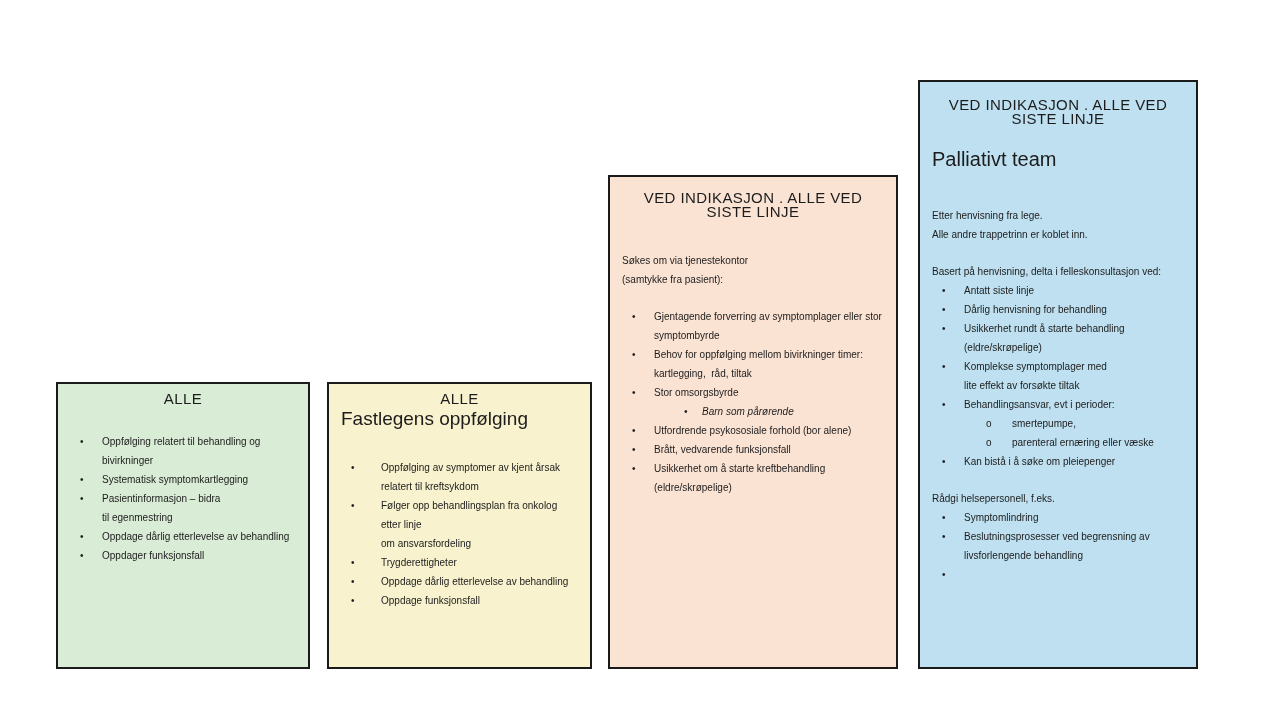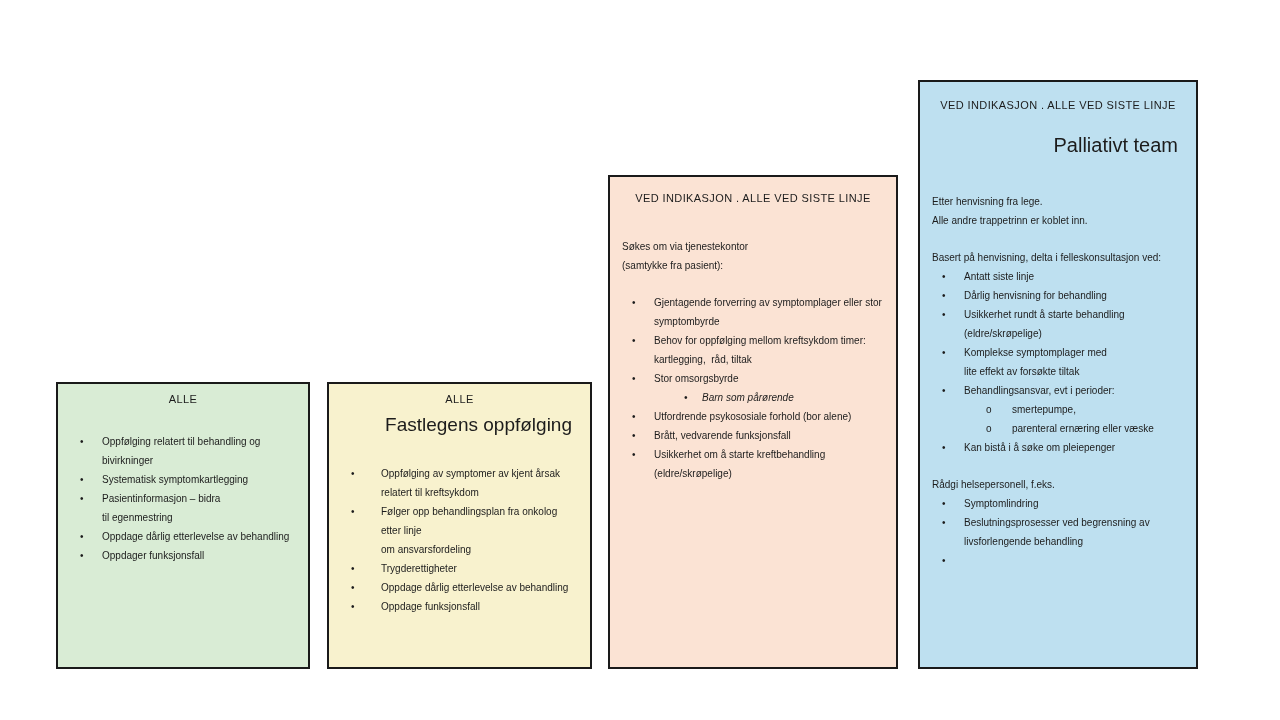--- a/index.html
+++ b/index.html
@@ -7,22 +7,22 @@
     width:1280px;height:720px;background:#ffffff;
     font-family:"Liberation Sans","DejaVu Sans",sans-serif;
     color:#1c1c1c;-webkit-font-smoothing:antialiased;
   }
   .canvas{position:relative;width:1280px;height:720px;overflow:hidden;background:#ffffff;}
 
   .box{
     position:absolute;border:2px solid #1a1a1a;box-sizing:border-box;
     padding:0 12px;overflow:hidden;
   }
-  .eyebrow{text-align:center;font-size:11px;line-height:14px;letter-spacing:.4px;}
-  .title{text-align:right;font-size:19px;line-height:26px;font-weight:400;margin:6px;}
+  .eyebrow{text-align:center;font-size:15px;line-height:14px;letter-spacing:.4px;}
+  .title{text-align:left;font-size:19px;line-height:26px;font-weight:400;margin:0;}
   .content{font-size:10px;line-height:19px;}
   .row{display:flex;}
   .row .txt{white-space:pre-wrap;}
   .row .marker{flex:0 0 22px;margin-left:10px;}
   .row.p{display:block;white-space:pre-wrap;}
   .row.bi{margin-left:62px;font-style:italic;}
   .row.bi .marker{flex:0 0 18px;margin-left:0;}
   .row.o{margin-left:50px;}
   .row.o .marker{flex:0 0 26px;margin-left:4px;}
   .gap{height:18px;}
@@ -112,21 +112,21 @@
     <div class="content">
         <div class="row p">Søkes om via tjenestekontor
 (samtykke fra pasient):</div>
         <div class="gap"></div>
         <div class="row b">
           <span class="marker">•</span>
           <span class="txt">Gjentagende forverring av symptomplager eller stor symptombyrde</span>
         </div>
         <div class="row b">
           <span class="marker">•</span>
-          <span class="txt">Behov for oppfølging mellom kreftsykdom timer: kartlegging,  råd, tiltak</span>
+          <span class="txt">Behov for oppfølging mellom bivirkninger timer: kartlegging,  råd, tiltak</span>
         </div>
         <div class="row b">
           <span class="marker">•</span>
           <span class="txt">Stor omsorgsbyrde</span>
         </div>
         <div class="row bi">
           <span class="marker">•</span>
           <span class="txt">Barn som pårørende</span>
         </div>
         <div class="row b">

